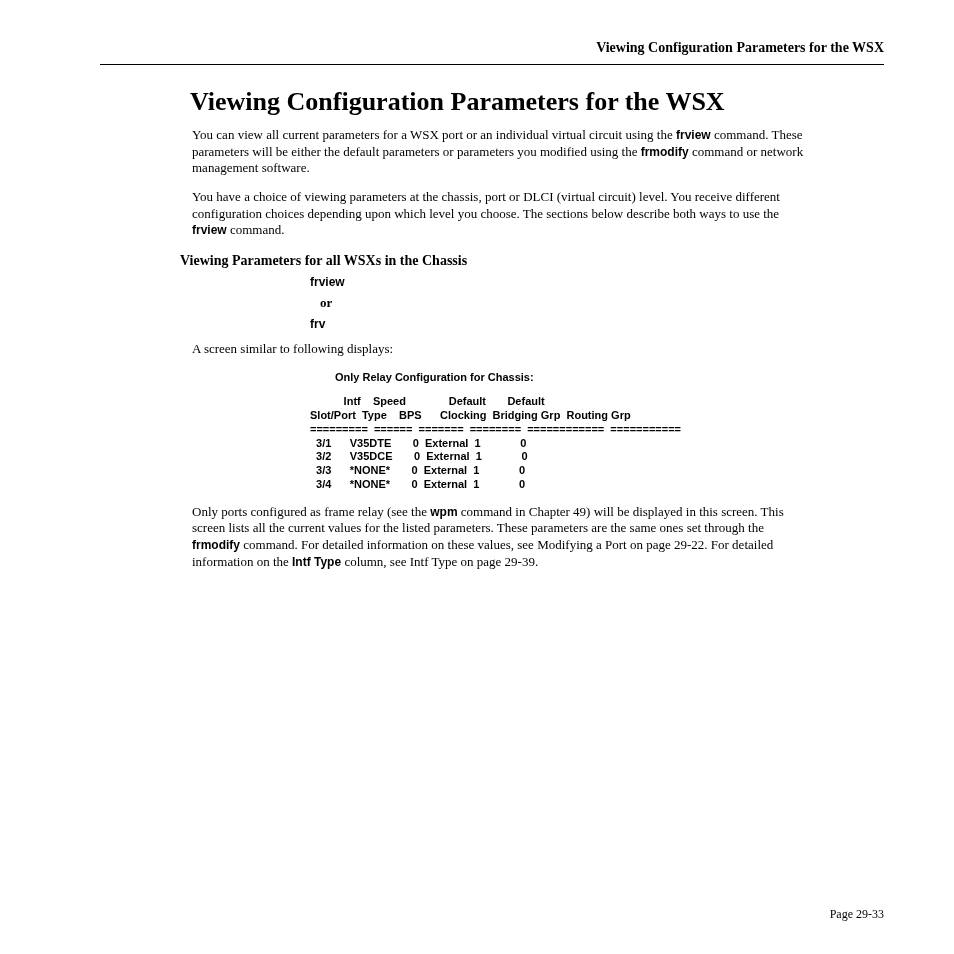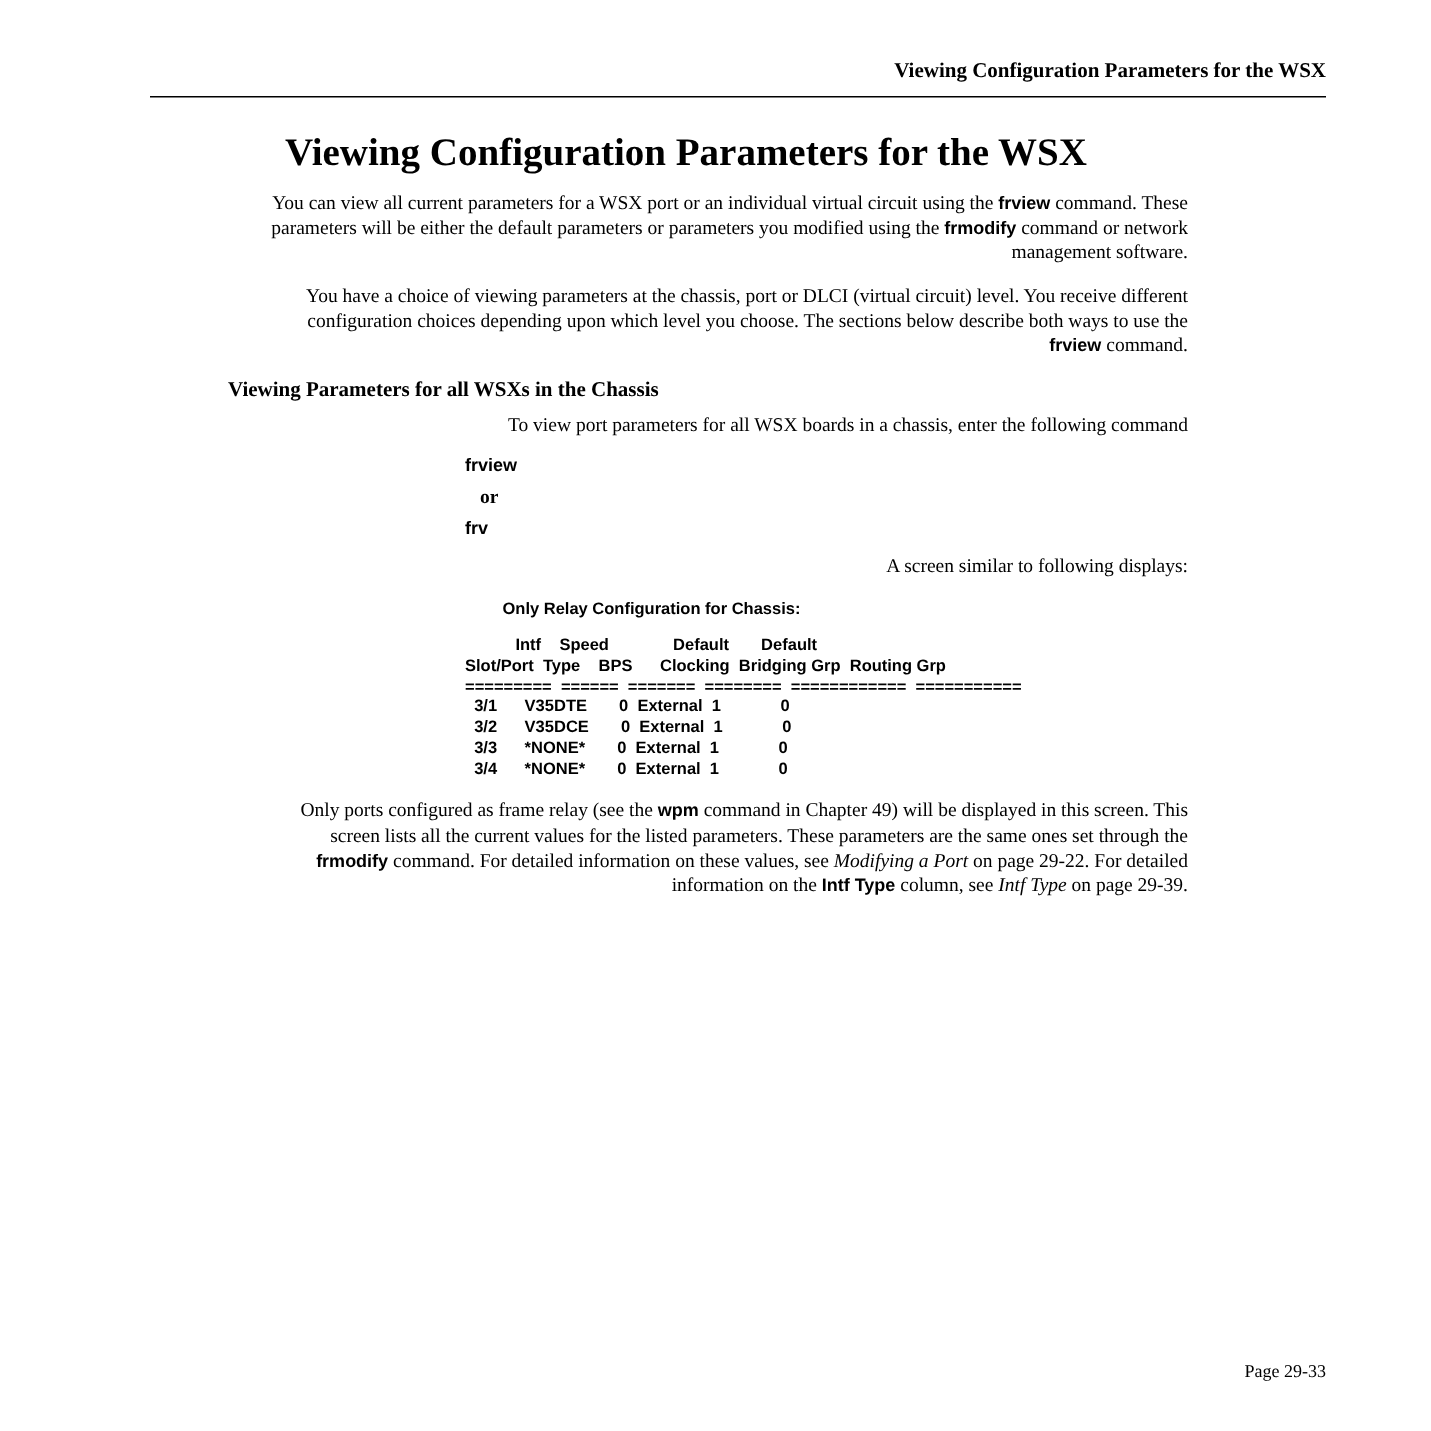--- a/index.html
+++ b/index.html
@@ -28,32 +28,31 @@
     border-top: 1.5px solid #000;
     margin: 0 0 22px 0;
   }
   h1.title {
     font-family: Georgia, serif;
     font-weight: bold;
     font-size: 26px;
     margin: 0 0 10px 90px;
   }
   .body-para {
-    margin: 0 0 12px 72px;
+    margin: 0 0 12px 92px;
     font-size: 13px;
     line-height: 1.28;
     width: 620px;
-    text-align: right;
   }
   .bold { font-weight: bold; font-family: Arial, Helvetica, sans-serif; font-size: 12px; }
   .subheading {
     font-family: Georgia, serif;
     font-weight: bold;
     font-size: 14px;
-    margin: 14px 0 6px 52px;
+    margin: 14px 0 6px 80px;
   }
   .cmd {
     font-family: Arial, Helvetica, sans-serif;
     font-weight: bold;
     font-size: 12px;
     margin-left: 210px;
   }
   .or {
     font-family: Georgia, serif;
     font-size: 13px;
@@ -67,21 +66,21 @@
     margin: 14px 0 12px 235px;
   }
   .config-table {
     font-family: Liberation Sans, sans-serif;
     font-weight: bold;
     font-size: 11px;
     margin-left: 210px;
     line-height: 1.25;
     white-space: pre;
   }
-  .italic { font-style: italic; }
+  .italic { }
   .page-num {
     position: absolute;
     bottom: 32px;
     right: 70px;
     font-family: Liberation Serif, serif;
     font-size: 12px;
   }
 </style>
 </head>
 <body>
@@ -96,21 +95,20 @@
   <p class="body-para">
     <span>You can view all current parameters for a WSX port or an individual virtual circuit using the </span><span class="bold">frview</span><span> command. These parameters will be either the default parameters or parameters you modified using the </span><span class="bold">frmodify</span><span> command or network management software.</span>
   </p>
 
   <p class="body-para">
     <span>You have a choice of viewing parameters at the chassis, port or DLCI (virtual circuit) level. You receive different configuration choices depending upon which level you choose. The sections below describe both ways to use the </span><span class="bold">frview</span><span> command.</span>
   </p>
 
   <div class="subheading">Viewing Parameters for all WSXs in the Chassis</div>
 
-  <p class="body-para">To view port parameters for all WSX boards in a chassis, enter the following command</p>
 
   <div class="cmd">frview</div>
   <div class="or">or</div>
   <div class="cmd">frv</div>
 
   <p class="body-para" style="margin-top:10px">A screen similar to following displays:</p>
 
   <div class="table-title">Only Relay Configuration for Chassis:</div>
 
   <div class="config-table" id="config-table">           Intf    Speed              Default       Default

